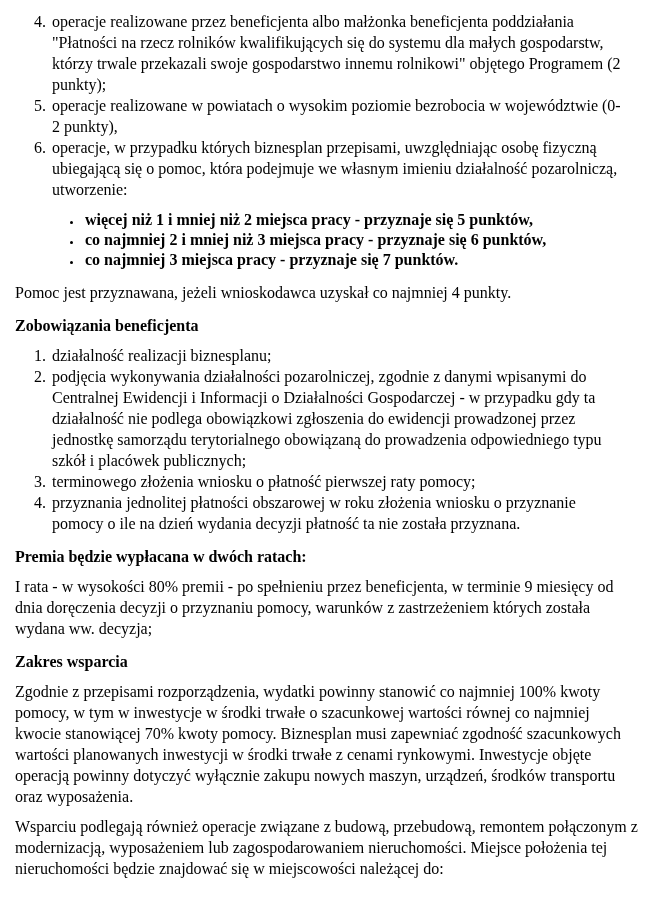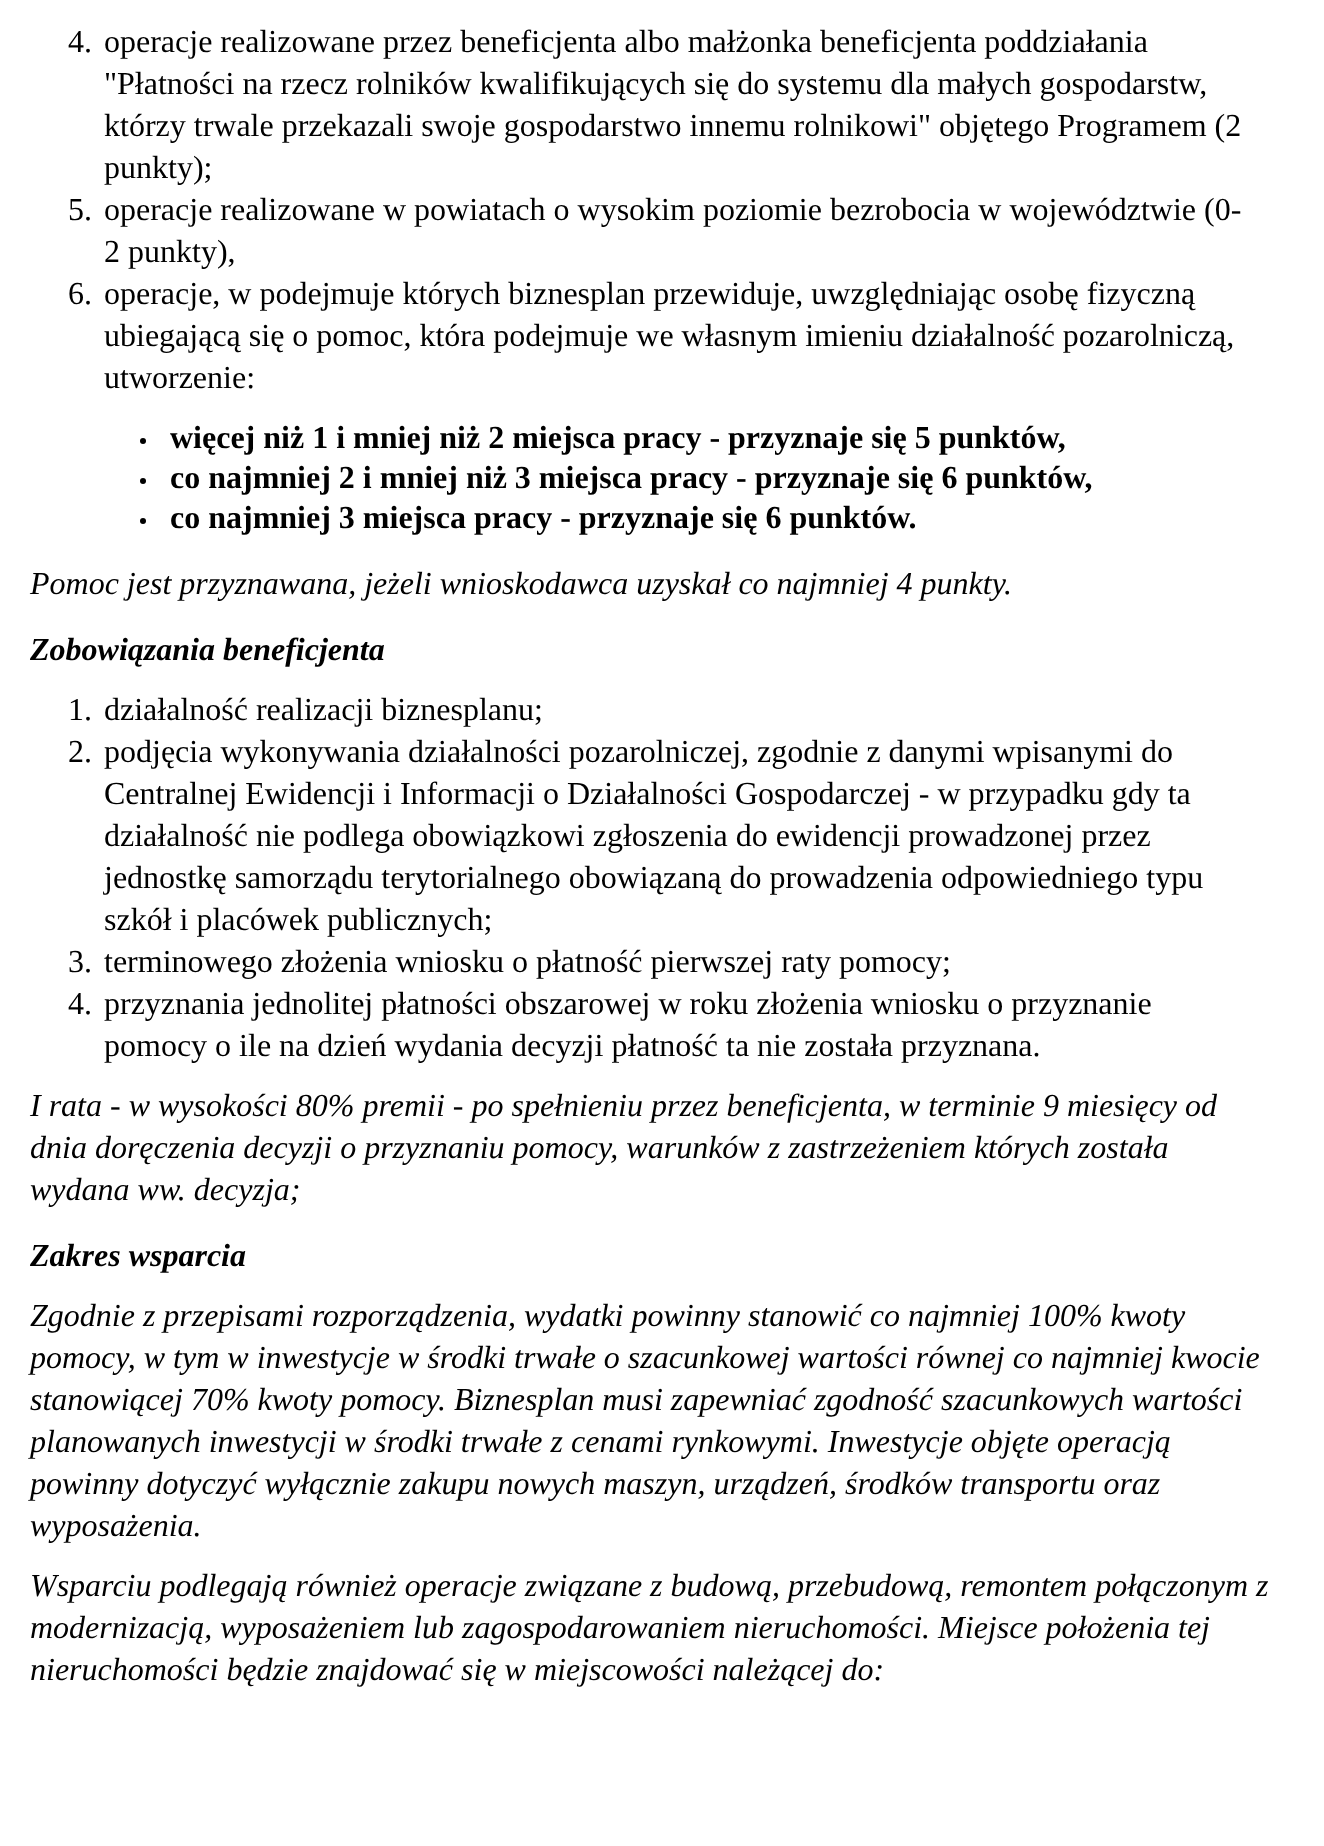--- a/index.html
+++ b/index.html
@@ -16,21 +16,21 @@
     color: #000000;
     -webkit-font-smoothing: antialiased;
   }
   .page {
     box-sizing: border-box;
     width: 662px;
     min-height: 923px;
     padding: 11px 24px 12px 15px;
     background: #ffffff;
   }
-  p { margin: 9px 0; font-style: italic; }
+  p { margin: 9px 0; }
   p.heading { font-weight: bold; margin: 12px 0 9px; }
   ol.num {
     margin: 0 15px 4px 0;
     padding: 0 0 0 35px;
     list-style-type: decimal;
   }
   ol.num li { margin: 0; padding-left: 2px; }
   ul.bullets {
     margin: 10px 0 13px 0;
     padding: 0 0 0 68px;
@@ -42,41 +42,42 @@
   ul.bullets li::marker { font-size: 0.72em; }
 </style>
 </head>
 <body>
 
 <div class="page">
 
   <ol class="num" start="4">
     <li>operacje realizowane przez beneficjenta albo małżonka beneficjenta poddziałania "Płatności na rzecz rolników kwalifikujących się do systemu dla małych gospodarstw, którzy trwale przekazali swoje gospodarstwo innemu rolnikowi" objętego Programem (2 punkty);</li>
     <li>operacje realizowane w powiatach o wysokim poziomie bezrobocia w województwie (0-2 punkty),</li>
-    <li>operacje, w podejmuje których biznesplan przewiduje, uwzględniając osobę fizyczną ubiegającą się o pomoc, która podejmuje we własnym imieniu działalność pozarolniczą, utworzenie:</li>
+    <li>operacje, w przypadku których biznesplan przepisami, uwzględniając osobę fizyczną ubiegającą się o pomoc, która podejmuje we własnym imieniu działalność pozarolniczą, utworzenie:</li>
   </ol>
 
   <ul class="bullets">
     <li>więcej niż 1 i mniej niż 2 miejsca pracy - przyznaje się 5 punktów,</li>
     <li>co najmniej 2 i mniej niż 3 miejsca pracy - przyznaje się 6 punktów,</li>
-    <li>co najmniej 3 miejsca pracy - przyznaje się 6 punktów.</li>
+    <li>co najmniej 3 miejsca pracy - przyznaje się 7 punktów.</li>
   </ul>
 
   <p>Pomoc jest przyznawana, jeżeli wnioskodawca uzyskał co najmniej 4 punkty.</p>
 
   <p class="heading">Zobowiązania beneficjenta</p>
 
 
   <ol class="num" start="1">
     <li>działalność realizacji biznesplanu;</li>
     <li>podjęcia wykonywania działalności pozarolniczej, zgodnie z danymi wpisanymi do Centralnej Ewidencji i Informacji o Działalności Gospodarczej - w przypadku gdy ta działalność nie podlega obowiązkowi zgłoszenia do ewidencji prowadzonej przez jednostkę samorządu terytorialnego obowiązaną do prowadzenia odpowiedniego typu szkół i placówek publicznych;</li>
     <li>terminowego złożenia wniosku o płatność pierwszej raty pomocy;</li>
     <li>przyznania jednolitej płatności obszarowej w roku złożenia wniosku o przyznanie pomocy o ile na dzień wydania decyzji płatność ta nie została przyznana.</li>
   </ol>
 
+  <p class="heading">Premia będzie wypłacana w dwóch ratach:</p>
 
   <p>I rata - w wysokości 80% premii - po spełnieniu przez beneficjenta, w terminie 9 miesięcy od dnia doręczenia decyzji o przyznaniu pomocy, warunków z zastrzeżeniem których została wydana ww. decyzja;</p>
 
 
   <p class="heading">Zakres wsparcia</p>
 
   <p>Zgodnie z przepisami rozporządzenia, wydatki powinny stanowić co najmniej 100% kwoty pomocy, w tym w inwestycje w środki trwałe o szacunkowej wartości równej co najmniej kwocie stanowiącej 70% kwoty pomocy. Biznesplan musi zapewniać zgodność szacunkowych wartości planowanych inwestycji w środki trwałe z cenami rynkowymi. Inwestycje objęte operacją powinny dotyczyć wyłącznie zakupu nowych maszyn, urządzeń, środków transportu oraz wyposażenia.</p>
 
   <p>Wsparciu podlegają również operacje związane z budową, przebudową, remontem połączonym z modernizacją, wyposażeniem lub zagospodarowaniem nieruchomości. Miejsce położenia tej nieruchomości będzie znajdować się w miejscowości należącej do:</p>
 

